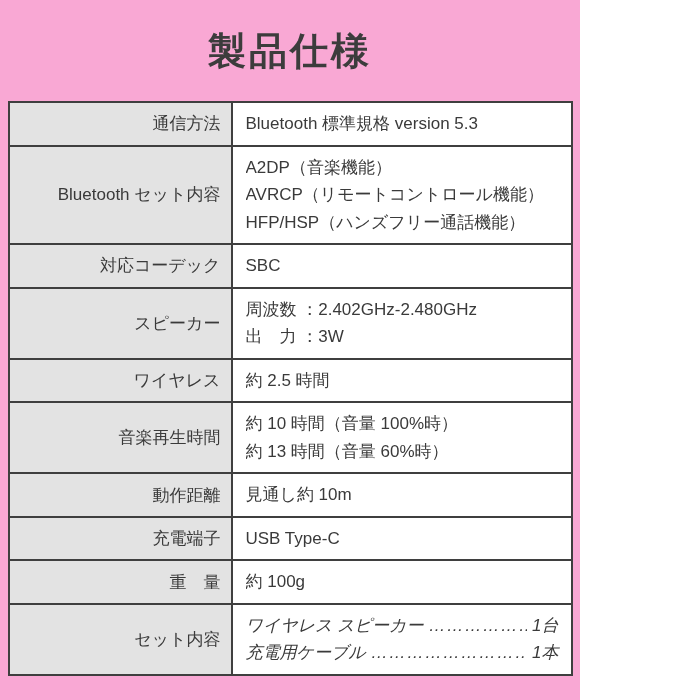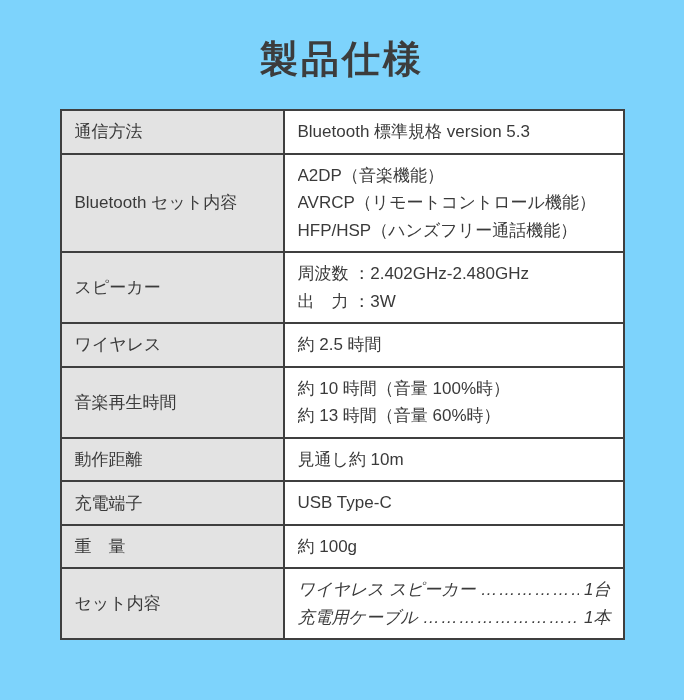--- a/index.html
+++ b/index.html
@@ -3,25 +3,25 @@
 <meta charset="utf-8">
 <style>
   html, body {
     margin: 0;
     padding: 0;
     background: #ffffff;
     font-family: "Liberation Sans", "DejaVu Sans", sans-serif;
     color: #3a3a3a;
   }
   .page {
-    width: 684px;
+    width: 580px;
     height: 700px;
     box-sizing: border-box;
-    padding-top: 34px;
-    background: #7dd3fc;
+    padding-top: 26px;
+    background: #f9a8d4;
     overflow: hidden;
   }
   .title {
     margin: 0 0 24px 0;
     text-align: center;
     font-size: 38px;
     font-weight: 700;
     letter-spacing: 3px;
     color: #3c3c3c;
   }
@@ -37,20 +37,21 @@
     font-size: 17px;
     font-weight: 400;
     vertical-align: middle;
     text-align: left;
     padding: 7px 10px 7px 13px;
   }
   th.label-cell {
     width: 198px;
     background: #e3e3e3;
     color: #3a3a3a;
+    text-align: right;
   }
   td.value-cell {
     background: #ffffff;
   }
   .val-line {
     line-height: 1.62;
     white-space: nowrap;
     overflow: hidden;
   }
   .leader-line {
@@ -91,20 +92,26 @@
 
   <tr class="spec-row">
     <th class="label-cell">Bluetooth セット内容</th>
     <td class="value-cell">
             <div class="val-line">A2DP（音楽機能）</div>
             <div class="val-line">AVRCP（リモートコントロール機能）</div>
             <div class="val-line">HFP/HSP（ハンズフリー通話機能）</div>
           </td>
   </tr>
 
+  <tr class="spec-row">
+    <th class="label-cell">対応コーデック</th>
+    <td class="value-cell">
+            <div class="val-line">SBC</div>
+          </td>
+  </tr>
 
   <tr class="spec-row">
     <th class="label-cell">スピーカー</th>
     <td class="value-cell">
             <div class="val-line">周波数 ：2.402GHz-2.480GHz</div>
             <div class="val-line">出　力 ：3W</div>
           </td>
   </tr>
 
   <tr class="spec-row">

